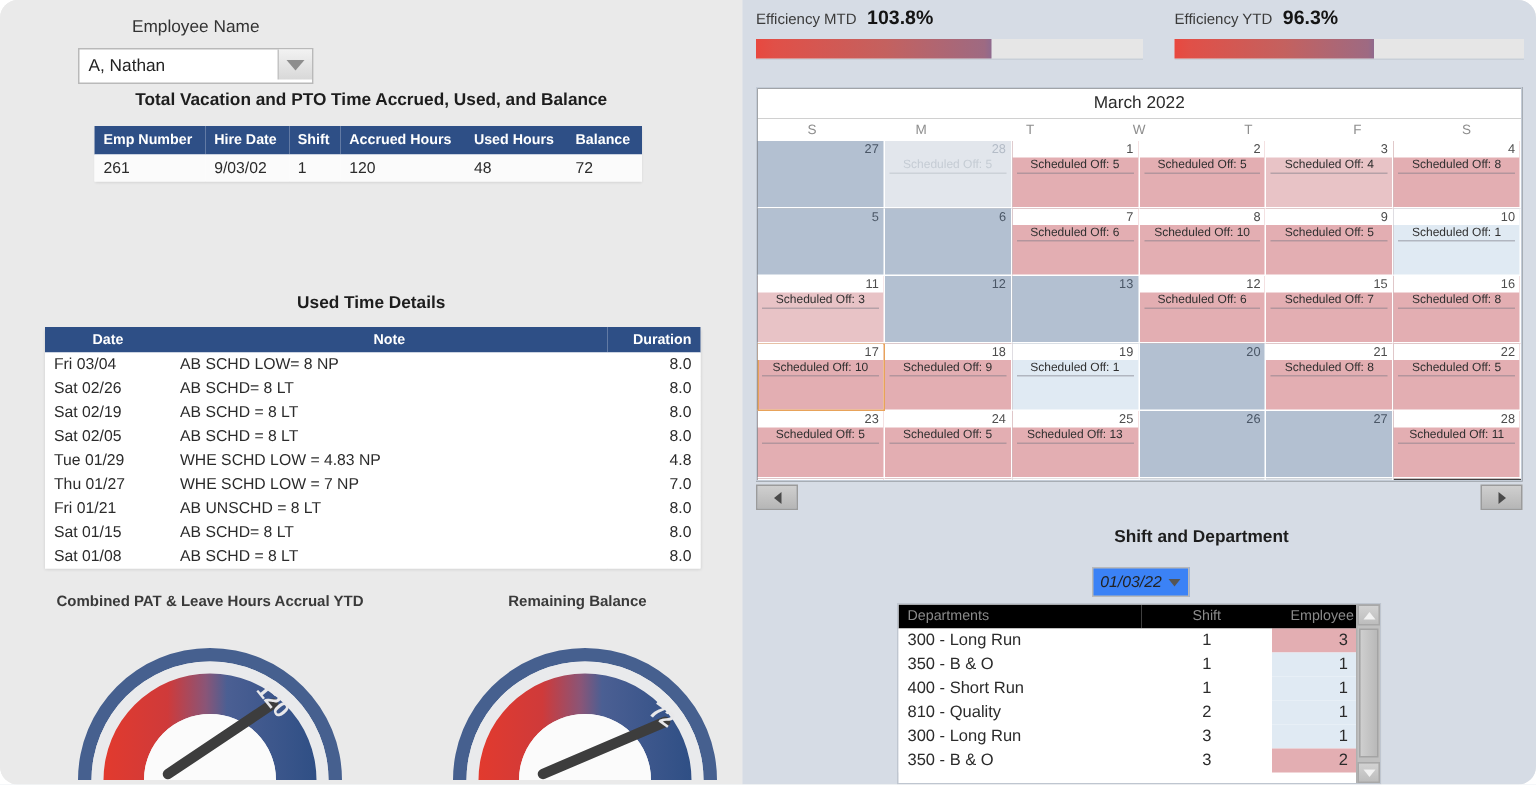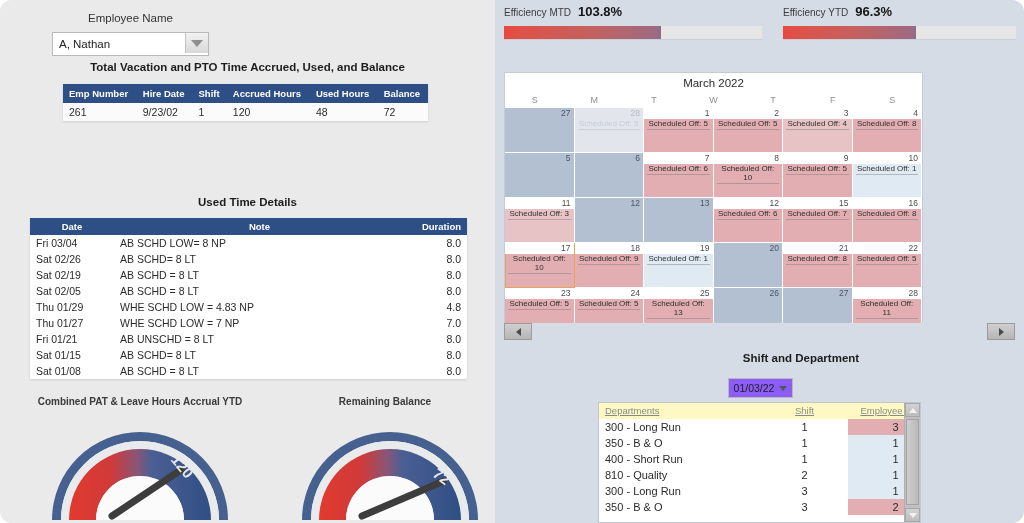--- a/index.html
+++ b/index.html
@@ -145,22 +145,22 @@
     width: 100%;
     background: #e6e6e6;
     border-bottom: 1px solid #c8cfd8;
   }
   .eff-fill {
     height: 13px;
     background: linear-gradient(90deg, #e8483f 0%, #e05048 8%, #c4615f 55%, #9e6a82 97%, #8f6a8e 100%);
   }
 
   #calendar {
-    position: absolute; left: 9px; top: 72px;
-    width: 419px; height: 263px;
+    position: absolute; left: 9px; top: 58px;
+    width: 511px; height: 263px;
     background: #404040;
     border: 1px solid #c3cbd6;
     box-sizing: border-box;
     overflow: hidden;
   }
   #cal-month {
     height: 20px; line-height: 20px;
     text-align: center;
     font-size: 11.5px;
     color: #2b2b2b;
@@ -251,24 +251,25 @@
   #shift-title {
     position: absolute; left: 0; top: 352px;
     width: 612px;
     text-align: center;
     font-size: 11.5px; font-weight: bold; color: #1d1d1d;
   }
 
   #date-select {
     position: absolute; left: 233px; top: 378px;
     width: 63px; height: 18px;
-    background: #8b5cf6;
+    background: #3b82f6;
     border: 1px solid #b9b9b9;
     display: flex; align-items: center; justify-content: center;
     gap: 5px;
+    font-style: italic;
   }
   #date-select .val { font-size: 10.5px; color: #222; }
   .tri-down-sm {
     width: 0; height: 0;
     border-left: 4px solid transparent;
     border-right: 4px solid transparent;
     border-top: 5px solid #555;
   }
 
   #dept-box {
@@ -279,22 +280,21 @@
     box-sizing: border-box;
     overflow: hidden;
   }
   #dept-table { width: 308px; border-collapse: collapse; table-layout: fixed; }
   #dept-table th {
     font-size: 9.5px;
     font-weight: normal;
     color: #8a8a8a;
     text-align: left;
     padding: 2px 6px 3px 6px;
-    background: #fef9c3;
-    text-decoration: underline;
+    background: #000000;
   }
   #dept-table th.c, #dept-table td.c { text-align: center; }
   #dept-table td {
     font-size: 11px;
     color: #2b2b2b;
     padding: 2px 6px;
     background: #ffffff;
   }
   #dept-table td.count-hot  { background: #e3aeb2; }
   #dept-table td.count-cool { background: #e0eaf3; }
@@ -361,21 +361,21 @@
             <th>Hire Date</th>
             <th>Shift</th>
             <th>Accrued Hours</th>
             <th>Used Hours</th>
             <th>Balance</th>
           </tr>
         </thead>
       <tbody>
           <tr id="vac-body">
             <td>261</td>
-            <td>9/23/02</td>
+            <td>9/03/02</td>
             <td>1</td>
             <td>120</td>
             <td>48</td>
             <td>72</td>
           </tr>
         </tbody>
     </table>
 
     <div id="used-title" class="section-title">Used Time Details</div>
 
@@ -403,21 +403,21 @@
               <td>Sat 02/19</td>
               <td>AB SCHD = 8 LT</td>
               <td class="num">8.0</td>
             </tr>
             <tr>
               <td>Sat 02/05</td>
               <td>AB SCHD = 8 LT</td>
               <td class="num">8.0</td>
             </tr>
             <tr>
-              <td>Thu 01/29</td>
+              <td>Tue 01/29</td>
               <td>WHE SCHD LOW = 4.83 NP</td>
               <td class="num">4.8</td>
             </tr>
             <tr>
               <td>Thu 01/27</td>
               <td>WHE SCHD LOW = 7 NP</td>
               <td class="num">7.0</td>
             </tr>
             <tr>
               <td>Fri 01/21</td>

